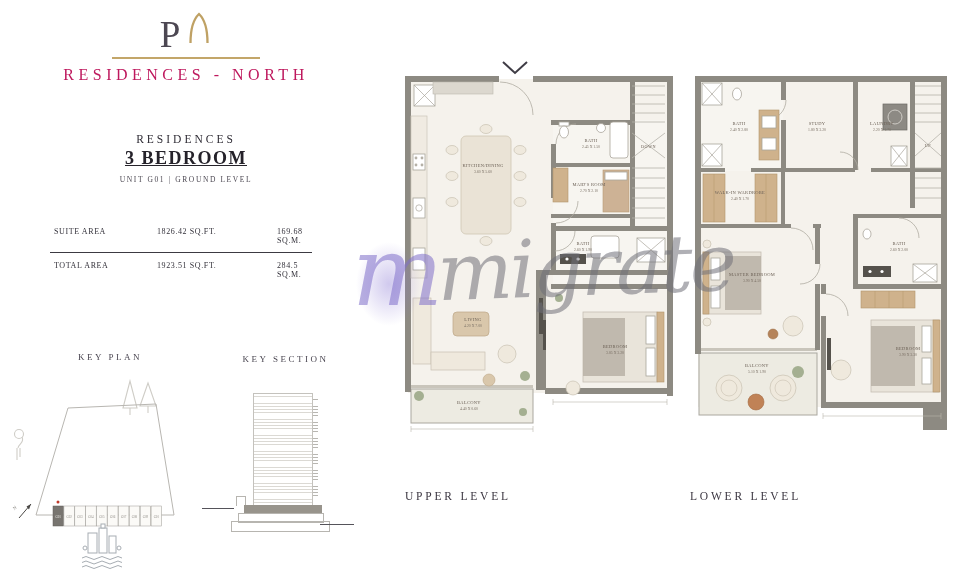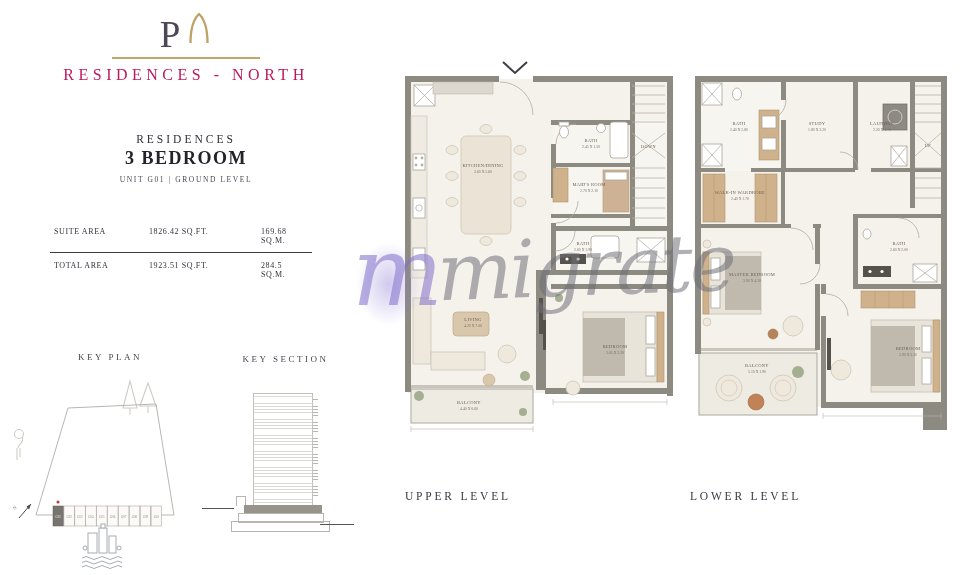--- a/index.html
+++ b/index.html
@@ -11,26 +11,26 @@
   .brand{left:40px;top:12px;width:292px;text-align:center;}
   .brand-line{display:flex;justify-content:center;align-items:flex-end;
               font-size:37px;letter-spacing:7px;color:#4c4752;line-height:1;}
   .brand-line .arch{margin:0 1px 3px 0;}
   .gold-rule{width:148px;height:2px;background:#c3a669;margin:4px auto 7px;}
   .brand-sub{font-size:16px;letter-spacing:4.5px;color:#be185d;}
 
   
   .unit-head{left:40px;top:133px;width:292px;text-align:center;color:#2f2c35;}
   .cat{font-size:11.5px;letter-spacing:3px;}
-  .title{font-size:18px;font-weight:bold;letter-spacing:1.5px;color:#25222a;margin-top:3px;}
+  .title{font-size:18px;font-weight:bold;letter-spacing:1.5px;color:#25222a;margin-top:3px;text-decoration:underline;}
   .unitline{font-size:7.5px;letter-spacing:1.6px;color:#4c4852;margin-top:6px;}
 
   
   .area-table{left:50px;top:219px;width:262px;font-size:8px;letter-spacing:.6px;color:#33313a;}
-  .trow{display:grid;grid-template-columns:95px 112px 1fr;padding:8px 4px 7px 4px;}
+  .trow{display:grid;grid-template-columns:95px 112px 1fr;padding:8px 4px 7px 4px;gap:8px;}
   .trow.b{border-bottom:1px solid #3c3a42;}
 
   
   .mini-title{font-size:9px;letter-spacing:2.5px;color:#4a4651;text-align:center;}
   .kp-title{left:30px;top:352px;width:160px;}
   .ks-title{left:213px;top:354px;width:145px;}
   .caption{font-size:11.5px;letter-spacing:2.8px;color:#3c3742;text-align:left;margin-top:32px;}
   .cap-upper{left:405px;top:458px;width:268px;}
   .cap-lower{left:690px;top:458px;width:262px;}
 

